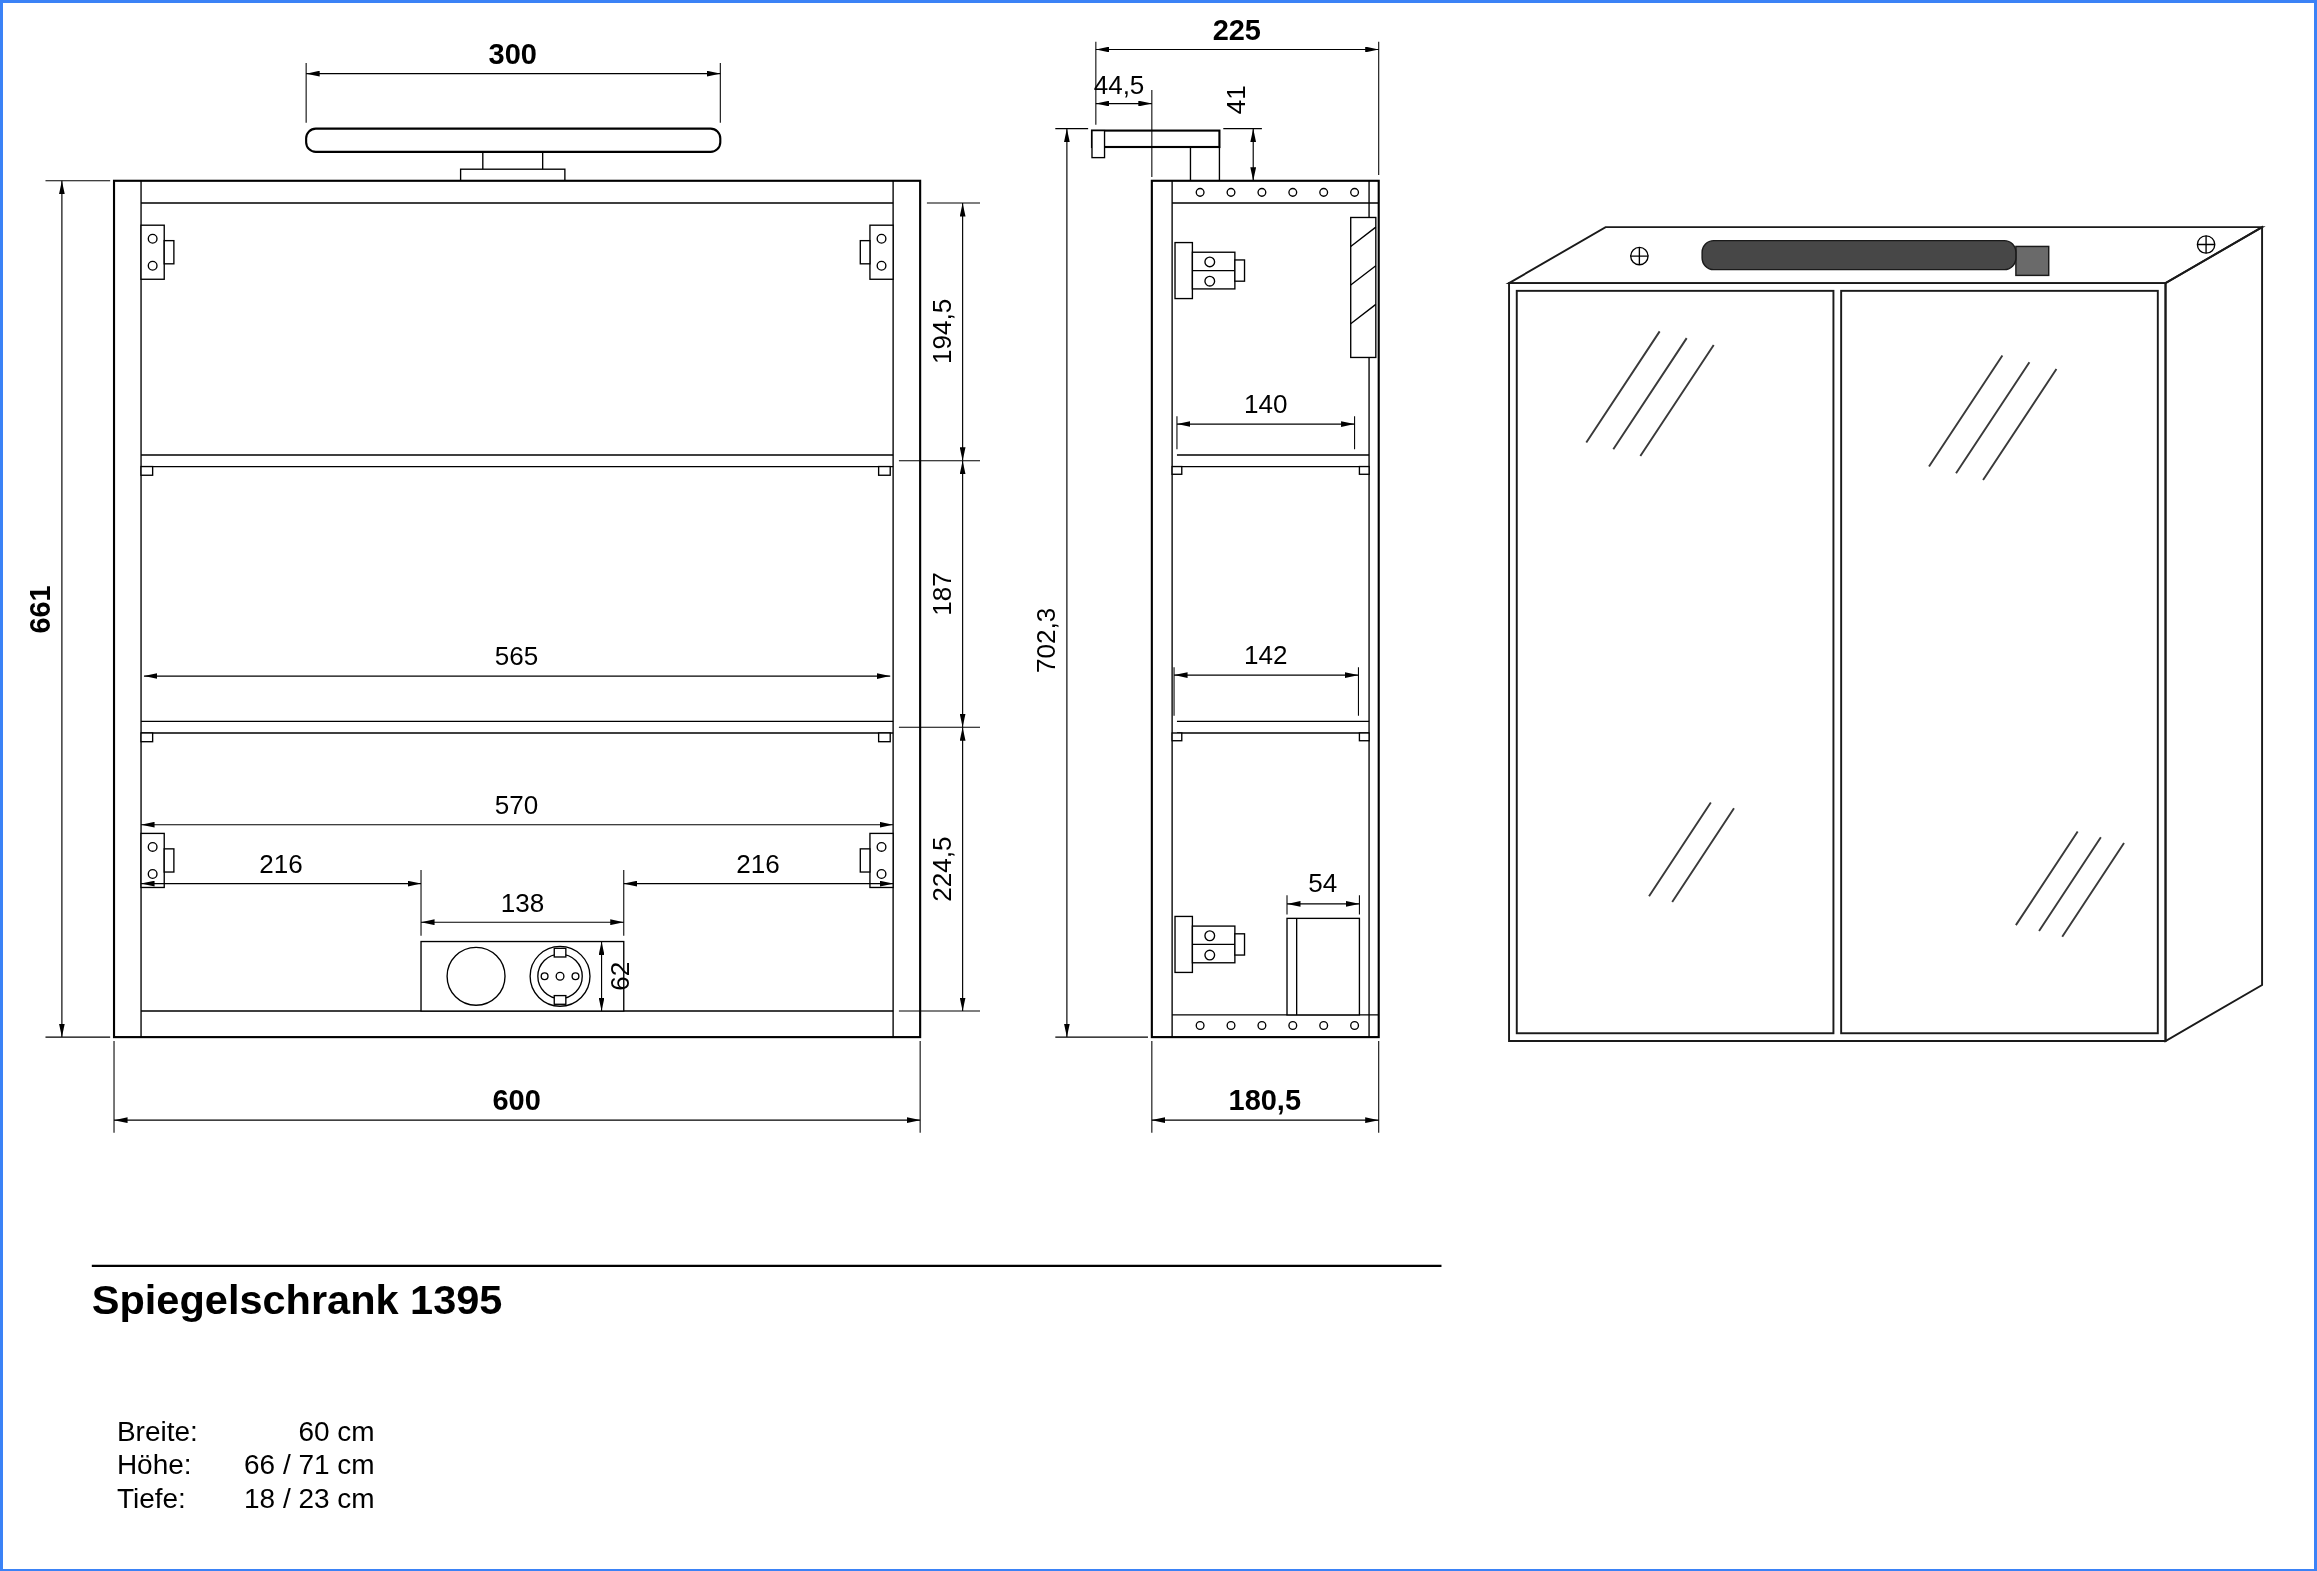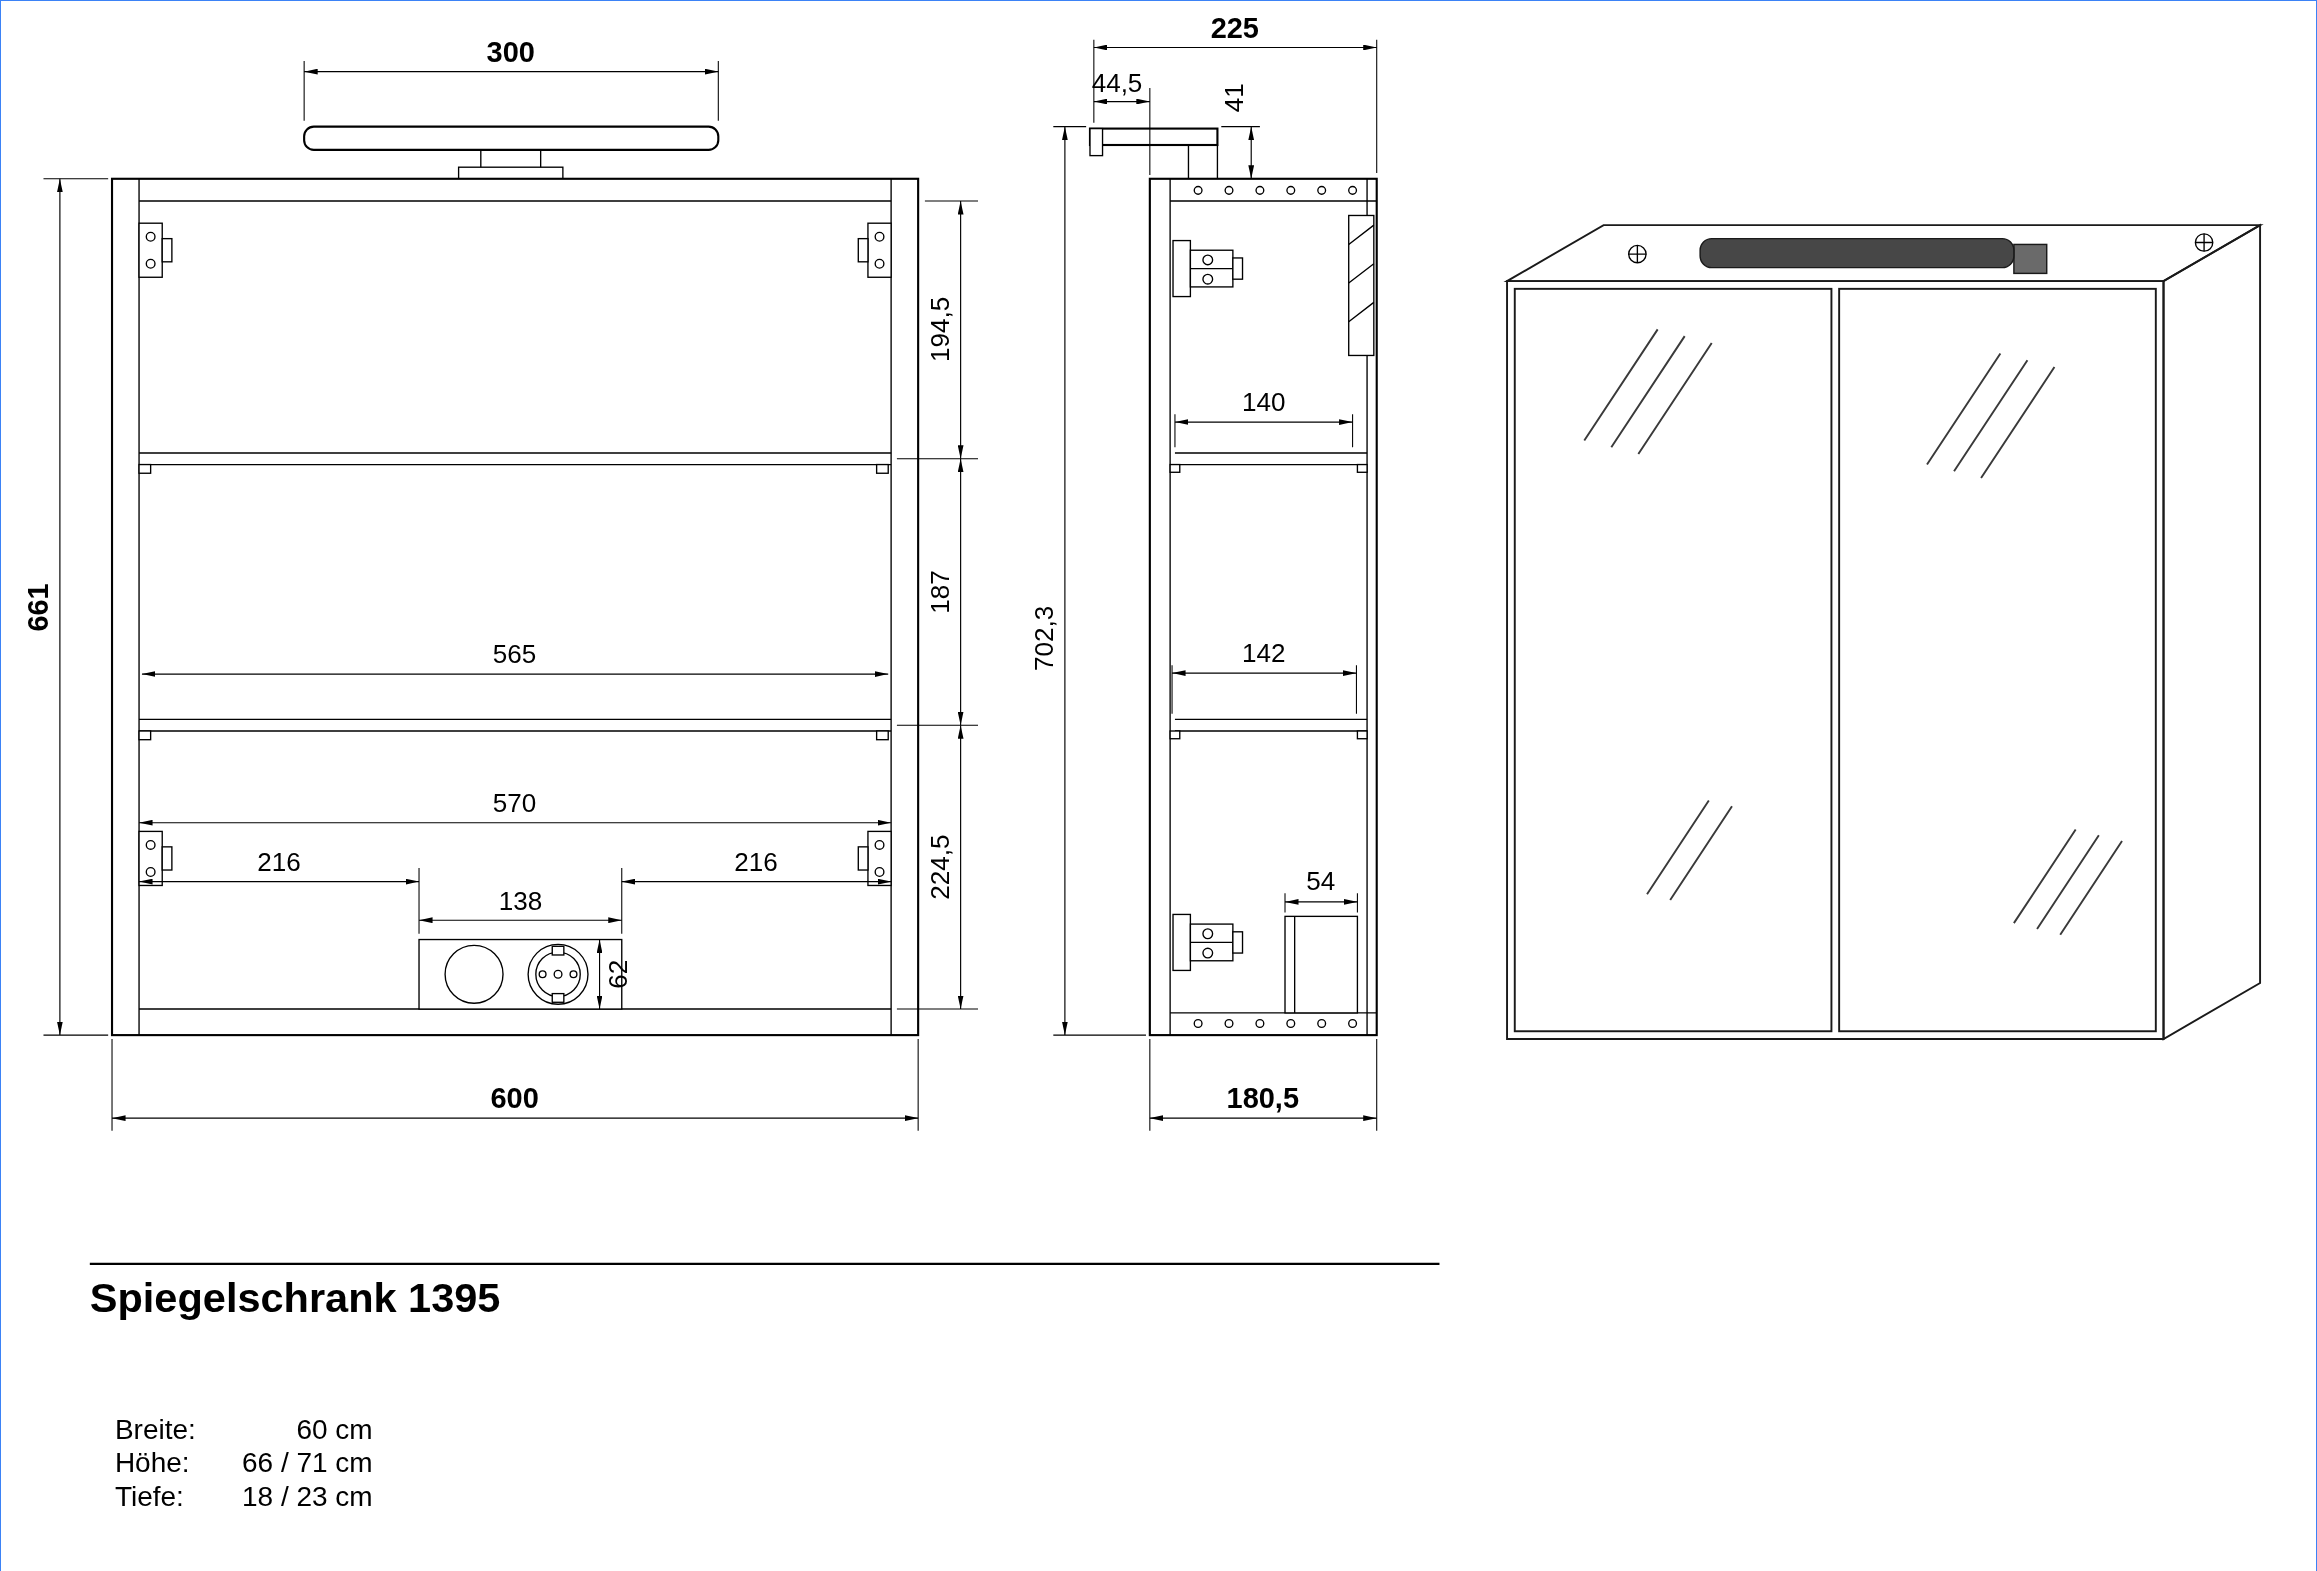--- a/index.html
+++ b/index.html
@@ -1,17 +1,17 @@
 <!DOCTYPE html>
 <html><head>
 <meta charset="utf-8">
 <style>
   html,body{margin:0;padding:0;background:#ffffff;}
   body{width:2317px;height:1572px;position:relative;font-family:"Liberation Sans",sans-serif;}
-  .page{position:absolute;inset:0;border:1px solid #3b82f6;box-sizing:border-box;padding-left:44px;}
+  .page{position:absolute;inset:0;border:3px solid #3b82f6;box-sizing:border-box;padding-left:44px;}
   svg{position:absolute;left:0;top:0;}
   .obj{stroke:#000;stroke-width:2.2;fill:#ffffff;}
   .thin{stroke:#000;stroke-width:1.4;fill:none;}
   .thinf{stroke:#000;stroke-width:1.4;fill:#ffffff;}
   .dim{stroke:#000;stroke-width:1.2;fill:none;}
   .ext{stroke:#000;stroke-width:1.1;fill:none;}
   .dimtxt{font-family:"Liberation Sans",sans-serif;font-size:27px;fill:#000;}
   .dimtxtb{font-family:"Liberation Sans",sans-serif;font-size:30px;font-weight:bold;fill:#000;}
   .ttl{font-family:"Liberation Sans",sans-serif;font-size:43px;font-weight:bold;fill:#000;}
   .spec{font-family:"Liberation Sans",sans-serif;font-size:29px;fill:#000;}

